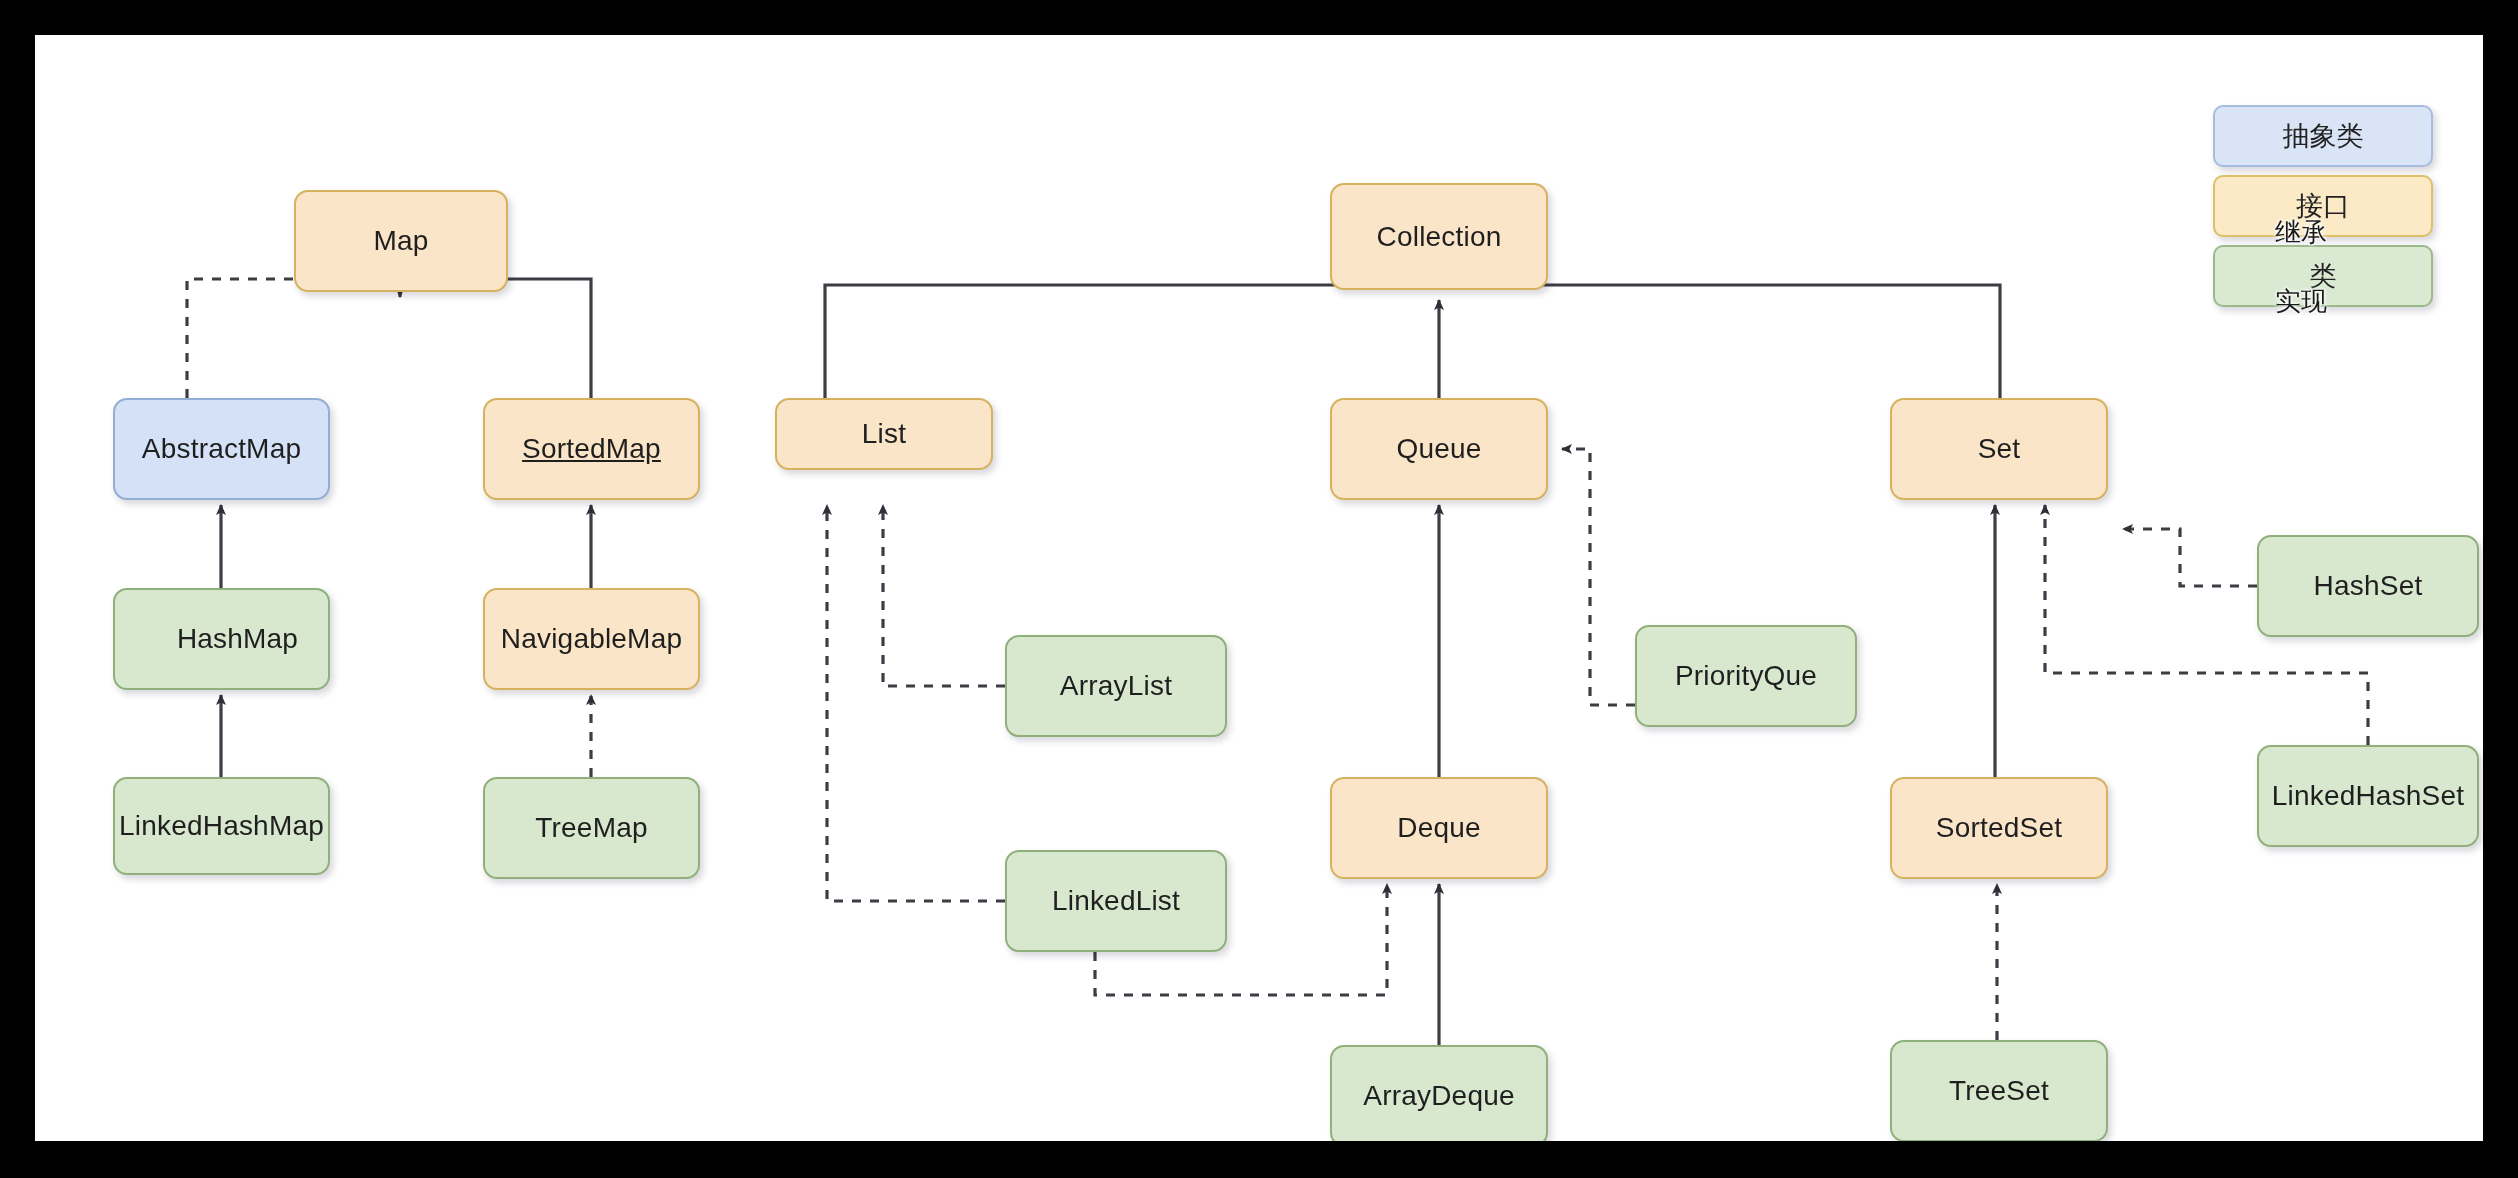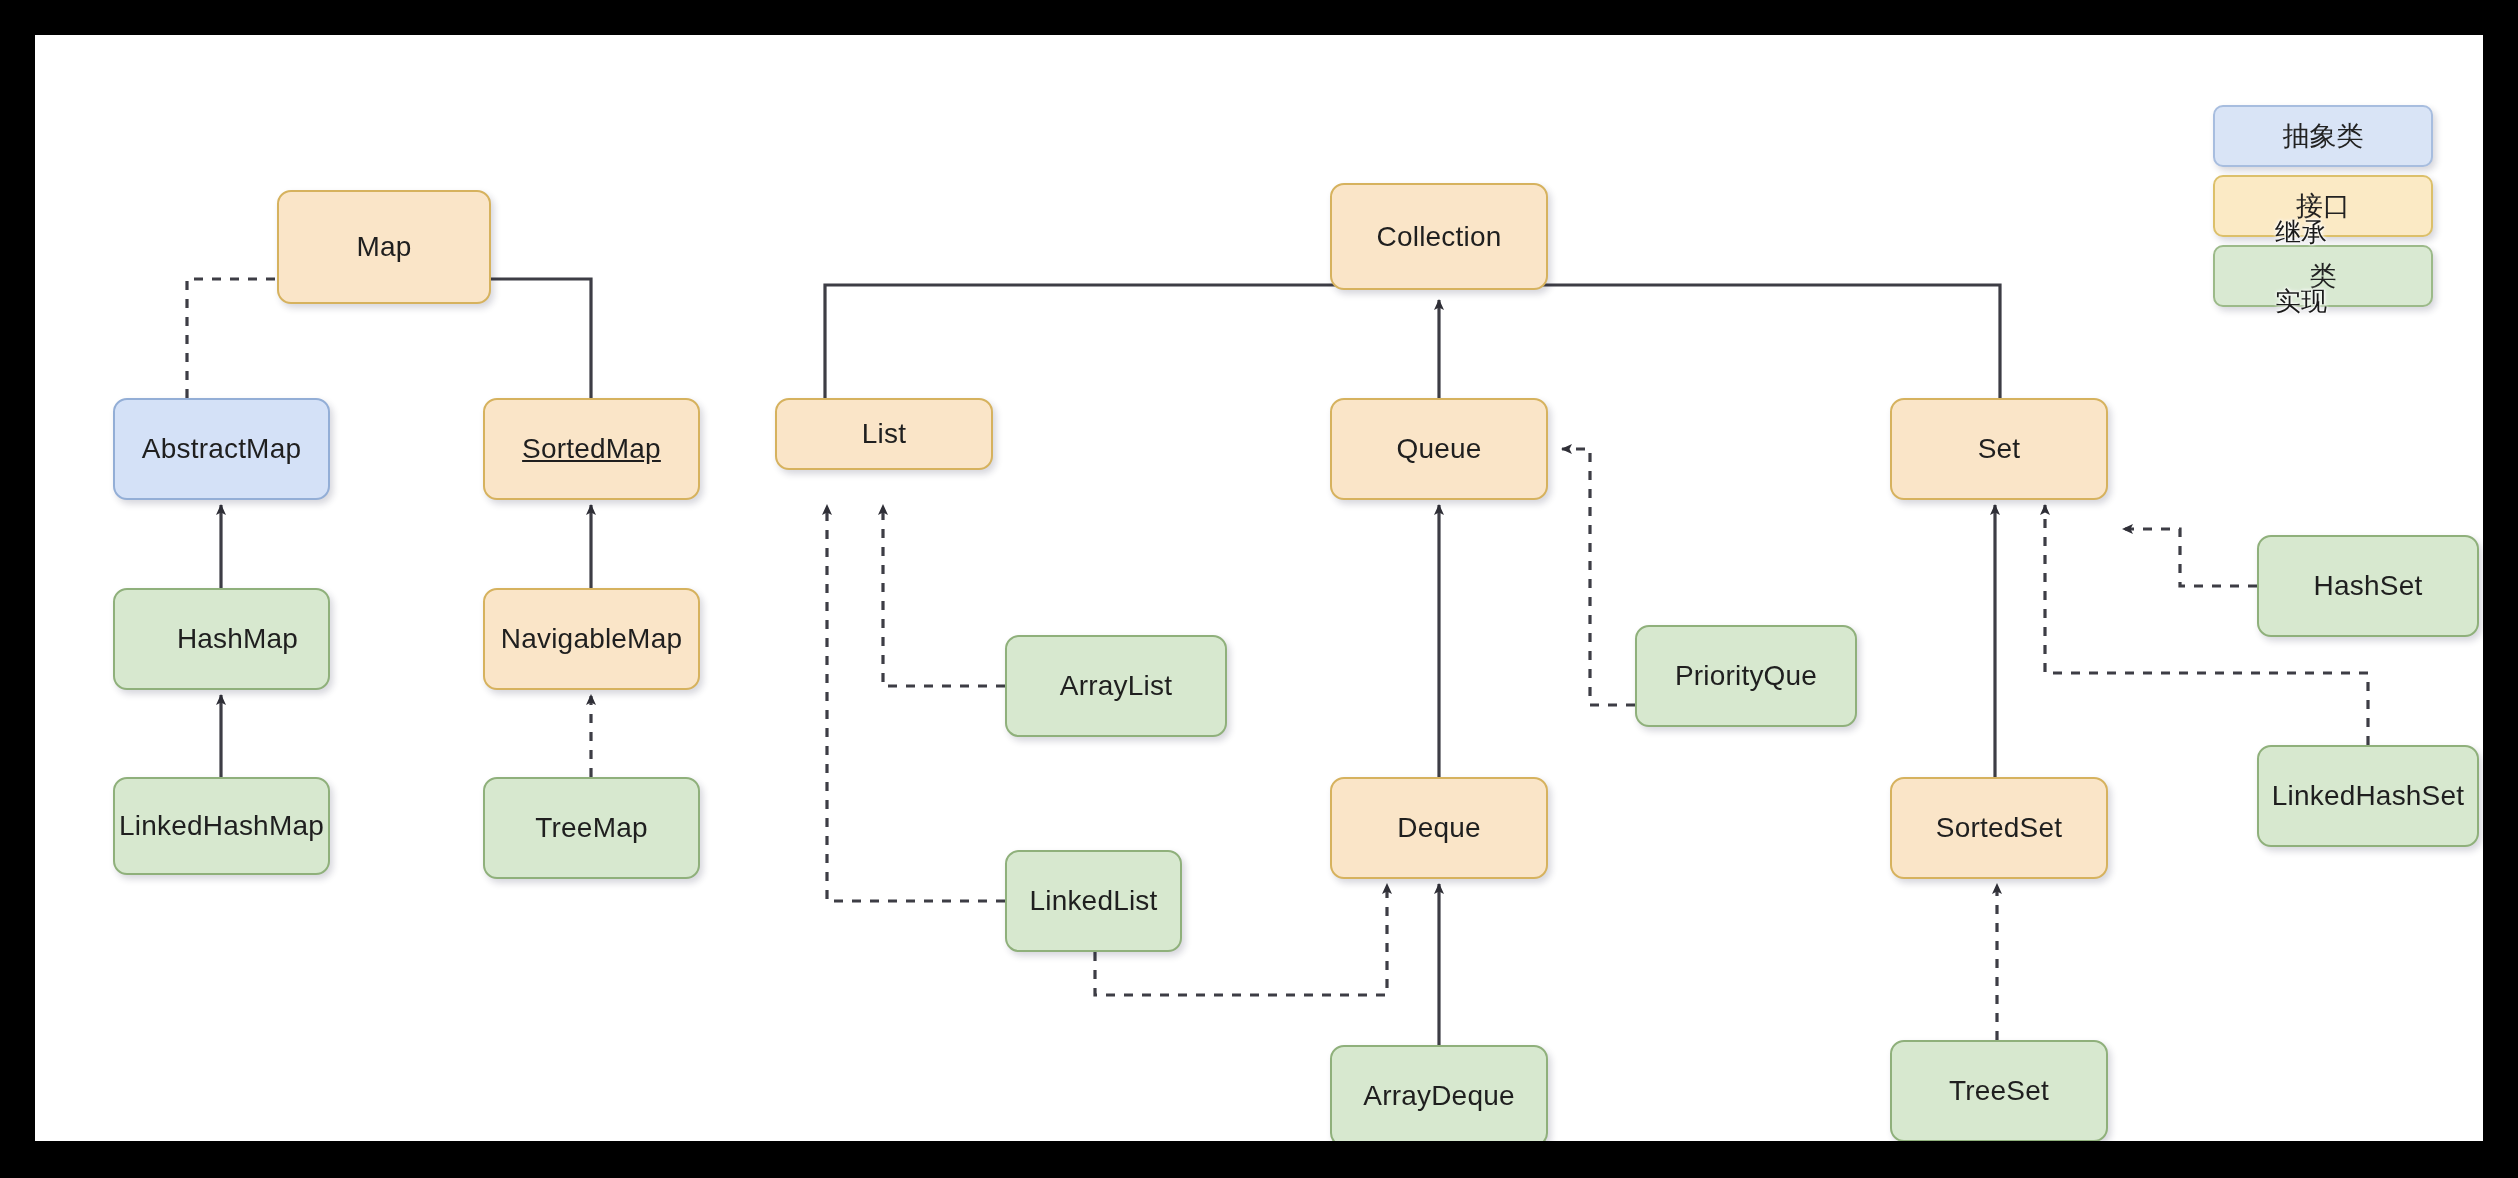--- a/index.html
+++ b/index.html
@@ -131,21 +131,21 @@
         <g>
           <path d="M 2200,196 L 2355,196" marker-end="url(#arrow)"></path>
         </g>
         <g stroke-dasharray="9 9">
           <path d="M 2200,265 L 2355,265" marker-end="url(#arrow)"></path>
         </g>
       </g>
     </svg>
 
     <div id="node-layer">
-        <div class="node n-interface" style="left: 242px; top: 155px; width: 214px; height: 114px;">
+        <div class="node n-interface" style="left: 259px; top: 155px; width: 214px; height: 102px;">
           <span>Map</span>
         </div>
         <div class="node n-abstract" style="left: 78px; top: 363px; width: 217px; height: 102px;">
           <span>AbstractMap</span>
         </div>
         <div class="node n-interface" style="left: 448px; top: 363px; width: 217px; height: 102px; text-decoration: underline;">
           <span>SortedMap</span>
         </div>
         <div class="node n-class" style="left: 78px; top: 553px; width: 217px; height: 102px; padding-left: 32px;">
           <span>HashMap</span>
@@ -167,21 +167,21 @@
         </div>
         <div class="node n-interface" style="left: 1295px; top: 363px; width: 218px; height: 102px;">
           <span>Queue</span>
         </div>
         <div class="node n-interface" style="left: 1855px; top: 363px; width: 218px; height: 102px;">
           <span>Set</span>
         </div>
         <div class="node n-class" style="left: 970px; top: 600px; width: 222px; height: 102px;">
           <span>ArrayList</span>
         </div>
-        <div class="node n-class" style="left: 970px; top: 815px; width: 177px; height: 102px;">
+        <div class="node n-class" style="left: 970px; top: 815px; width: 222px; height: 102px;">
           <span>LinkedList</span>
         </div>
         <div class="node n-class" style="left: 1600px; top: 590px; width: 222px; height: 102px;">
           <span>PriorityQue</span>
         </div>
         <div class="node n-interface" style="left: 1295px; top: 742px; width: 218px; height: 102px;">
           <span>Deque</span>
         </div>
         <div class="node n-class" style="left: 1295px; top: 1010px; width: 218px; height: 102px;">
           <span>ArrayDeque</span>

